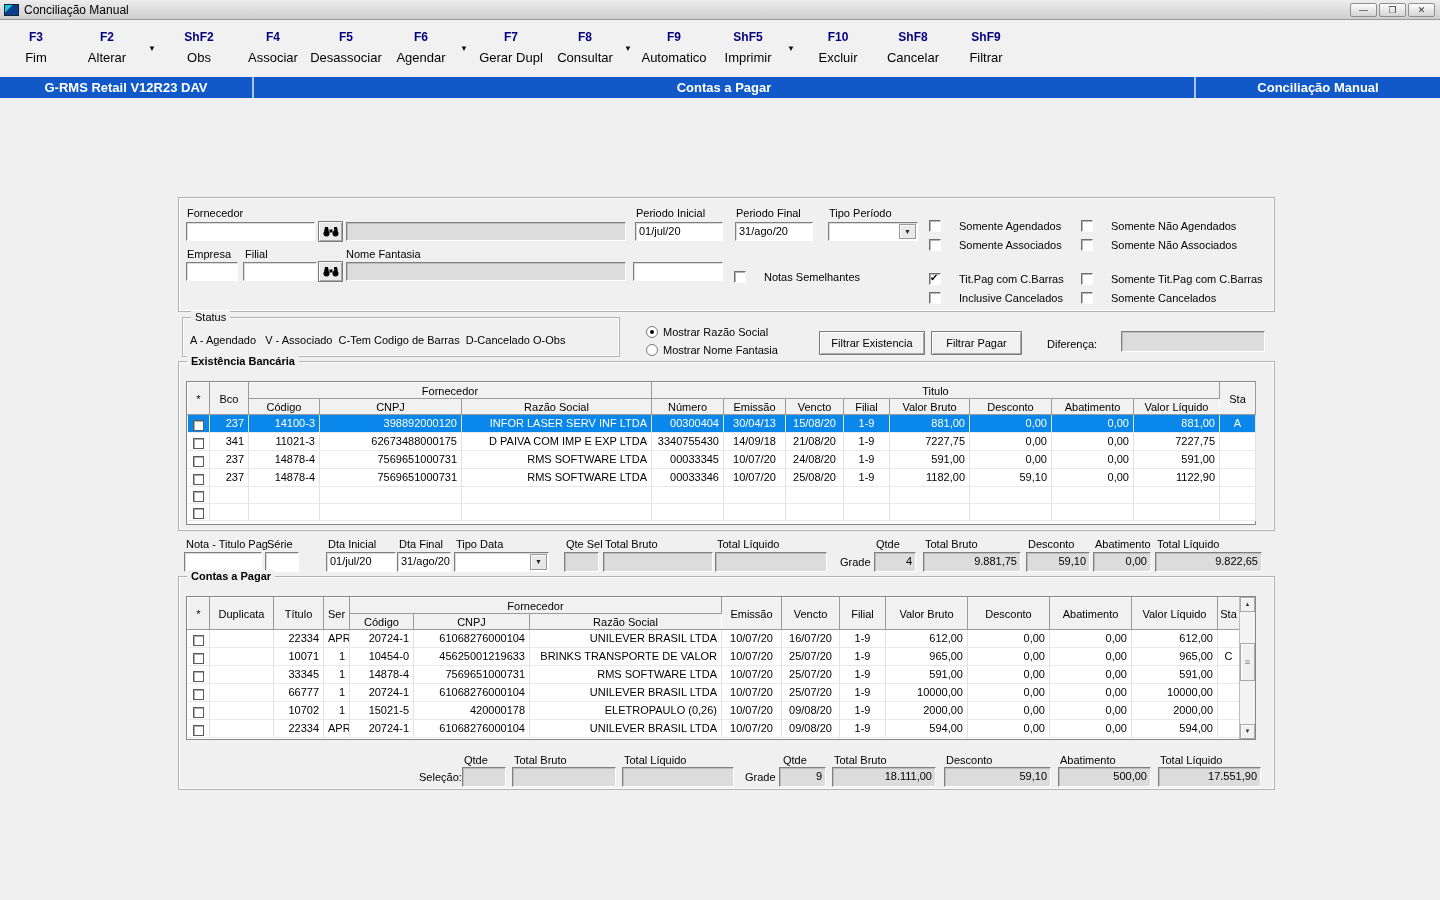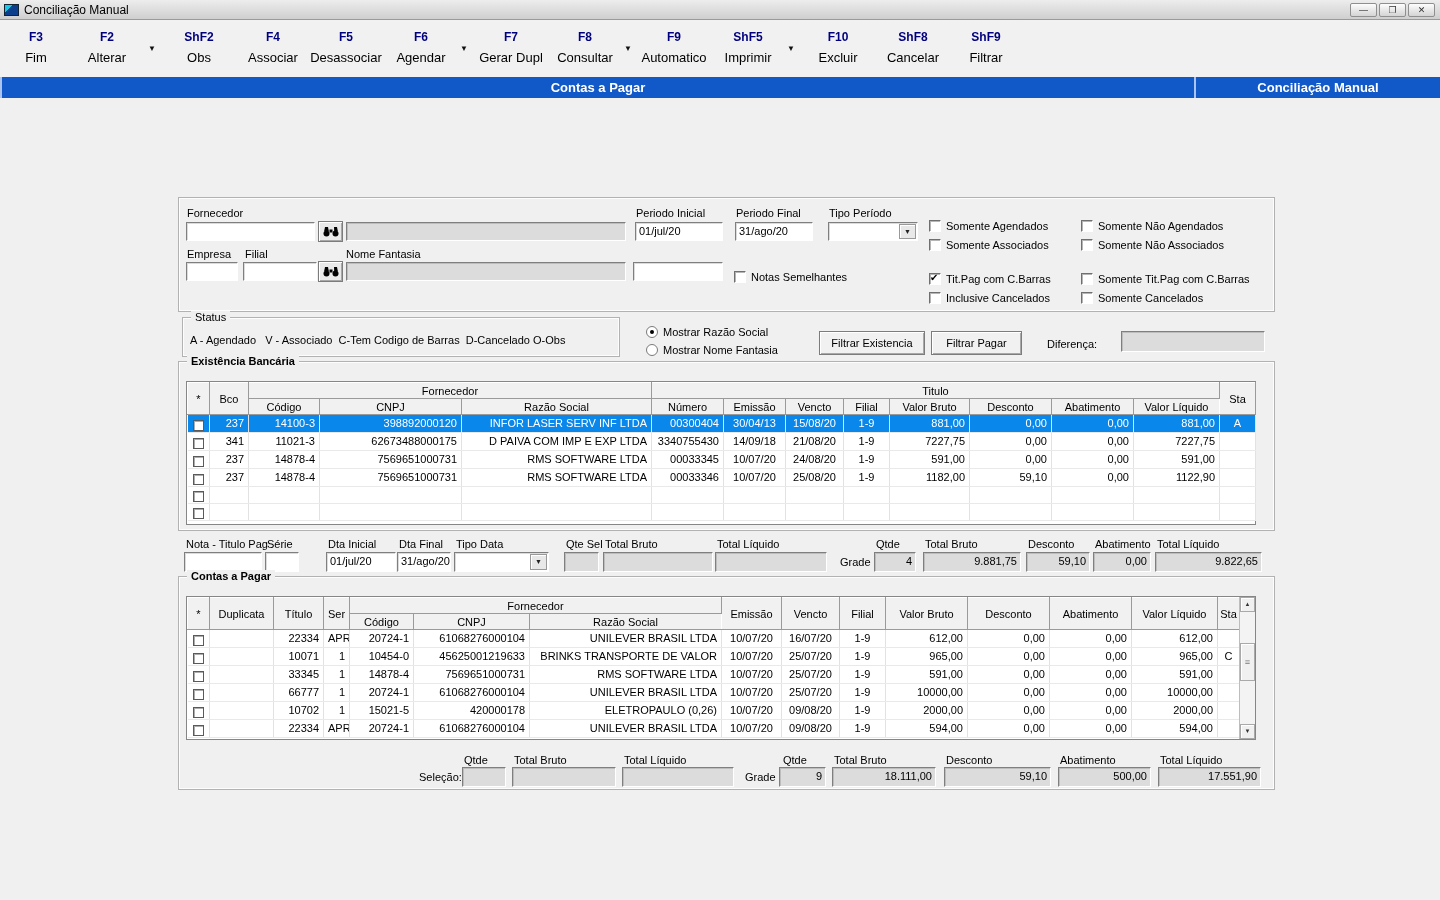--- a/index.html
+++ b/index.html
@@ -46,21 +46,21 @@
   .btn { position:absolute; background:#f1f1f1; border:1px solid #7c7c7c;
     box-shadow:inset 1px 1px 0 #fff, inset -1px -1px 0 #a8a8a8;
     text-align:center; line-height:22px; }
   .binoc { position:absolute; width:25px; height:21px; background:#e9e9e9; border:1px solid #7c7c7c;
     box-shadow:inset 1px 1px 0 #fff, inset -1px -1px 0 #a8a8a8;
     display:flex; align-items:center; justify-content:center; }
   .combo .cbtn { position:absolute; right:1px; top:1px; width:17px; height:15px;
     background:#e8e8e8; border:1px solid #999; box-shadow:inset 1px 1px 0 #fff;
     font-size:7px; line-height:13px; text-align:center; color:#222; }
   .combo .cbtn::after { content:"▼"; }
-  .cbrow { position:absolute; display:flex; align-items:center; gap:5px; height:13px; }
+  .cbrow { position:absolute; display:flex; align-items:center; gap:18px; height:13px; }
   .cb { width:12px; height:12px; flex:0 0 12px; background:#fff; position:relative;
     border:1px solid; border-color:#6f6f6f #fff #fff #6f6f6f; box-shadow:inset 1px 1px 0 #b5b5b5; }
   .cb.on::after { content:"✔"; position:absolute; left:0; top:-2px; font-size:10px; color:#000; }
   .cbl { white-space:nowrap; }
   .radiorow { position:absolute; display:flex; align-items:center; gap:5px; height:13px; }
   .radio { width:12px; height:12px; flex:0 0 12px; border-radius:50%; background:#fff;
     border:1px solid #7a7a7a; position:relative; }
   .radio.on::after { content:""; position:absolute; left:3px; top:3px; width:4px; height:4px;
     border-radius:50%; background:#000; }
   
@@ -155,20 +155,21 @@
       <div class="tkey">ShF8</div>
       <div class="tlabel">Cancelar</div>
     </div>
   <div class="titem" style="left:941px">
       <div class="tkey">ShF9</div>
       <div class="tlabel">Filtrar</div>
     </div>
 </div>
 
 <div class="bluebar">
+  <div class="bseg left">G-RMS Retail V12R23 DAV</div>
   <div class="bdiv"></div>
   <div class="bseg mid">Contas a Pagar</div>
   <div class="bdiv"></div>
   <div class="bseg right">Conciliação Manual</div>
 </div>
 
 <div class="group" style="left:178px; top:197px; width:1097px; height:115px;">
   <div class="flbl" style="left:8px; top:9px;">Fornecedor</div>
   <div class="inp sunken" style="left:7px; top:24px; width:129px; height:19px;"></div>
   <div class="binoc" style="left:139px; top:23px;">

